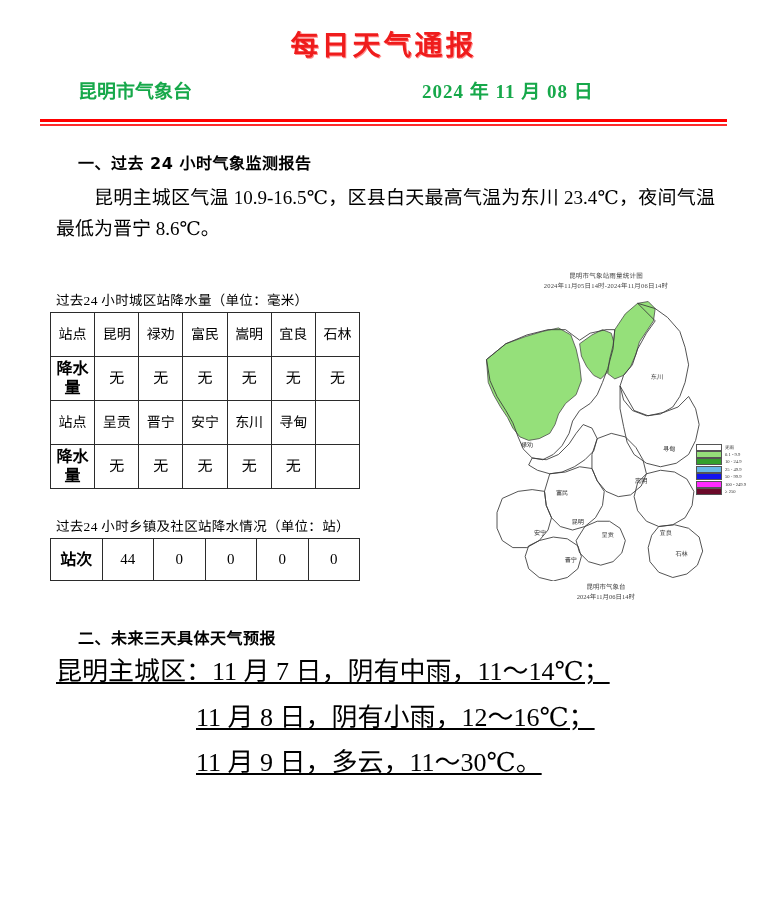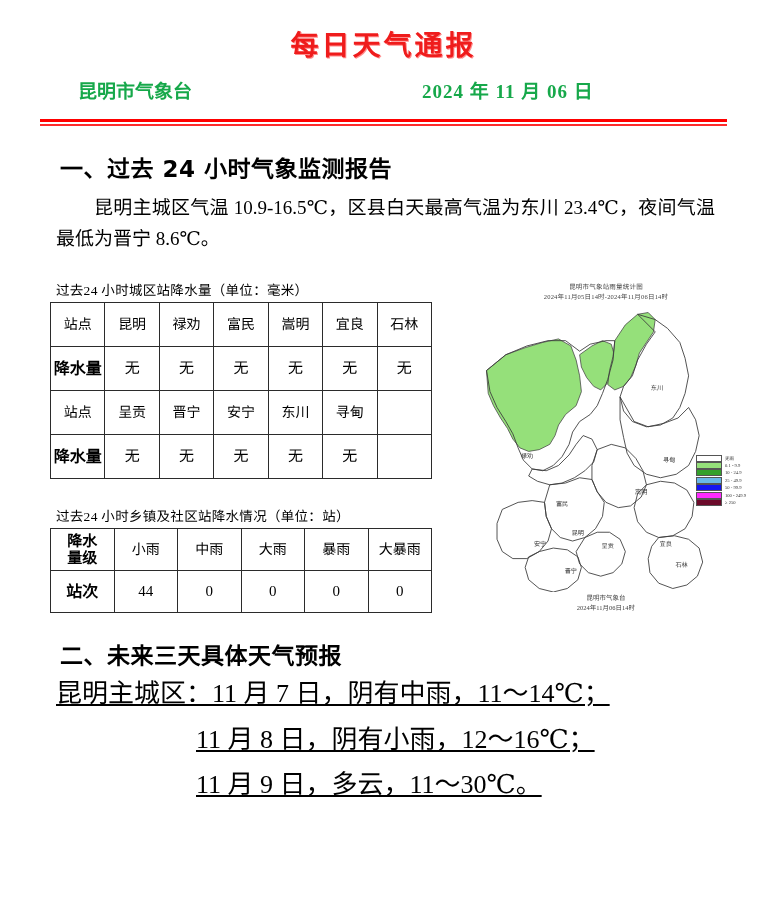--- a/index.html
+++ b/index.html
@@ -47,23 +47,23 @@
     height: 3px; background: #f00; margin-bottom: 2px;
   }
   .rule-thin {
     height: 1.5px; background: #ff2b2b;
   }
 
   
   .section-head {
     font-family: "DejaVu Sans", "Liberation Sans", sans-serif;
     font-weight: bold;
-    font-size: 23px;
+    font-size: 16px;
     margin: 24px 0 0 0;
-    padding-left: 60px;
+    padding-left: 78px;
     letter-spacing: .5px;
   }
   .para {
     font-size: 19px;
     line-height: 1.65;
     padding: 0 52px 0 56px;
     text-indent: 2em;
     margin-top: 8px;
     text-align: justify;
   }
@@ -78,21 +78,21 @@
   .tables-col { width: 390px; flex: 0 0 390px; }
   .map-col { flex: 1 1 auto; padding-left: 6px; }
 
   .tbl-caption {
     font-size: 13.5px;
     margin: 6px 0 3px 6px;
     letter-spacing: .3px;
   }
   table.grid {
     border-collapse: collapse;
-    width: 382px;
+    width: 310px;
     table-layout: fixed;
   }
   table.grid td {
     border: 1px solid #2b2b2b;
     text-align: center;
     vertical-align: middle;
     font-size: 15px;
     height: 44px;
     padding: 2px 1px;
     line-height: 1.15;
@@ -156,21 +156,21 @@
 </style>
 </head>
 <body>
 
 <div>
 
   <h1 class="doc-title">每日天气通报</h1>
 
   <div class="header-row">
     <span class="org-name">昆明市气象台</span>
-    <span class="issue-date">2024 年 11 月 06 日</span>
+    <span class="issue-date">2024 年 11 月 08 日</span>
   </div>
 
   <div class="rule-wrap">
     <div class="rule-thick"></div>
     <div class="rule-thin"></div>
   </div>
 
   <div class="section-head">一、过去 24 小时气象监测报告</div>
   <p class="para">昆明主城区气温 10.9-16.5℃，区县白天最高气温为东川 23.4℃，夜间气温最低为晋宁 8.6℃。</p>
 
@@ -216,31 +216,20 @@
             <td>无</td>
             <td>无</td>
             <td class="empty"></td>
           </tr>
         </tbody>
       </table>
 
       <div class="tbl-caption" style="margin-top:26px">过去24 小时乡镇及社区站降水情况（单位：站）</div>
       <table class="grid t2">
         <tbody>
-          <tr>
-            <td class="lbl2">
-              <span>降水</span><br>
-              <span>量级</span>
-            </td>
-            <td class="small">小雨</td>
-            <td class="small">中雨</td>
-            <td class="small">大雨</td>
-            <td class="small">暴雨</td>
-            <td class="small">大暴雨</td>
-          </tr>
           <tr>
             <td class="lbl">站次</td>
             <td>44</td>
             <td>0</td>
             <td>0</td>
             <td>0</td>
             <td>0</td>
           </tr>
         </tbody>
       </table>

